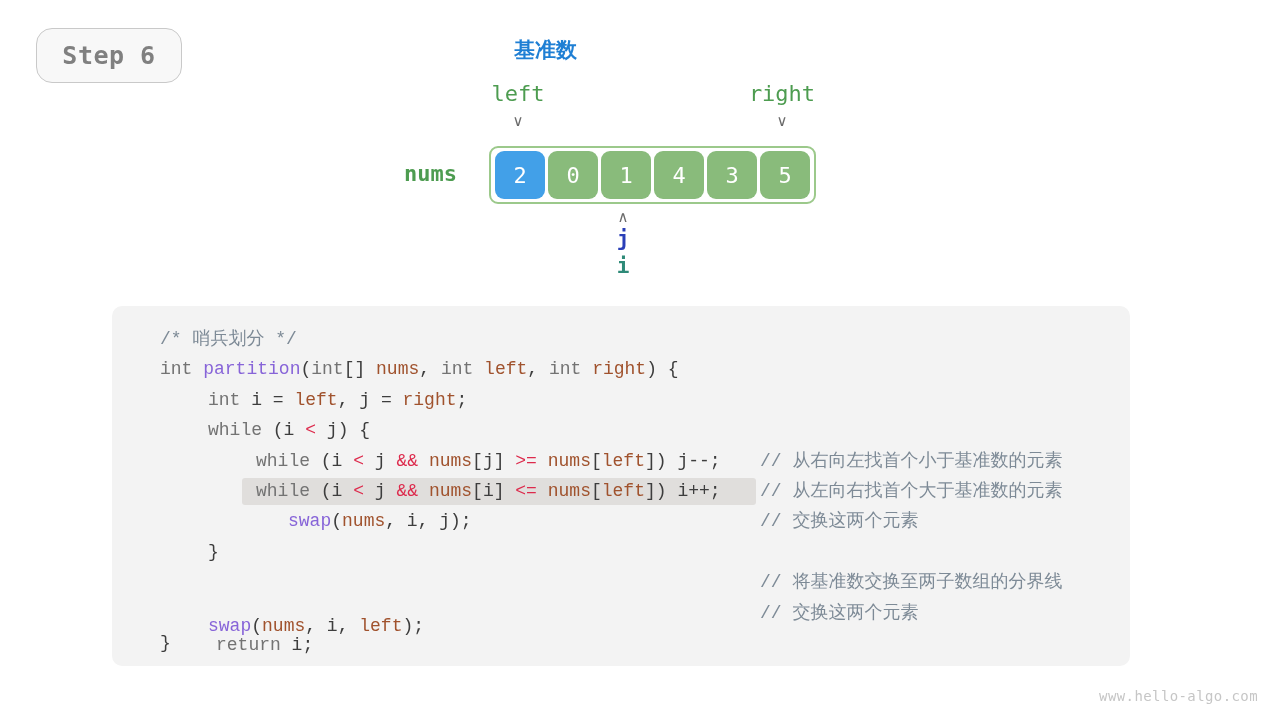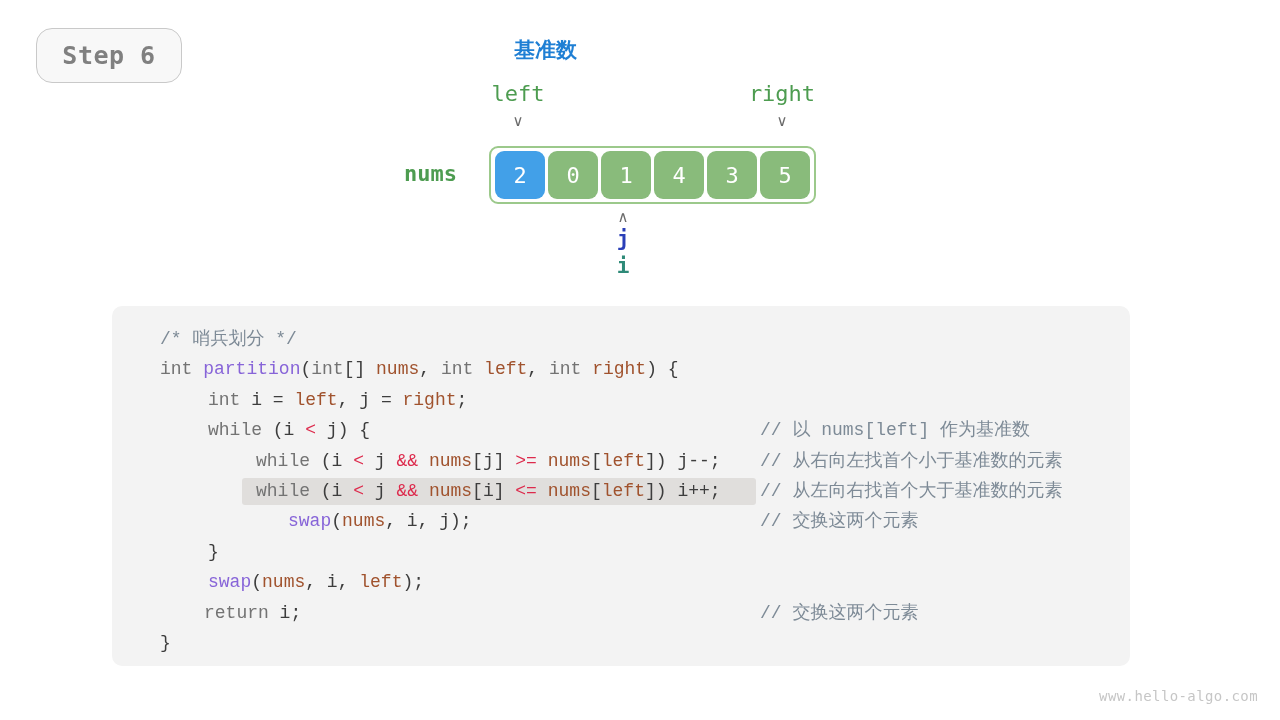--- a/index.html
+++ b/index.html
@@ -271,26 +271,26 @@
         <div class="caret">∧</div>
         <div class="name j">j</div>
         <div class="name i">i</div>
       </div>
     </div>
 
     <div id="code-block">
         <div class="code-line"><span class="src" style="left: 48px;"><span class="tok-cmt">/* 哨兵划分 */</span></span></div>
         <div class="code-line"><span class="src" style="left: 48px;"><span class="tok-kw">int</span><span class="tok-plain"> </span><span class="tok-fn">partition</span><span class="tok-punc">(</span><span class="tok-kw">int</span><span class="tok-punc">[] </span><span class="tok-var">nums</span><span class="tok-punc">, </span><span class="tok-kw">int</span><span class="tok-plain"> </span><span class="tok-var">left</span><span class="tok-punc">, </span><span class="tok-kw">int</span><span class="tok-plain"> </span><span class="tok-var">right</span><span class="tok-punc">) {</span></span></div>
         <div class="code-line"><span class="src" style="left: 96px;"><span class="tok-kw">int</span><span class="tok-plain"> i </span><span class="tok-punc">=</span><span class="tok-plain"> </span><span class="tok-var">left</span><span class="tok-plain">, j </span><span class="tok-punc">=</span><span class="tok-plain"> </span><span class="tok-var">right</span><span class="tok-punc">;</span></span></div>
-        <div class="code-line"><span class="src" style="left: 96px;"><span class="tok-kw">while</span><span class="tok-plain"> (i </span><span class="tok-op">&lt;</span><span class="tok-plain"> j) {</span></span><span class="cmt">// 以 nums[left] 作为基准数</span></div>
+        <div class="code-line"><span class="src" style="left: 96px;"><span class="tok-kw">while</span><span class="tok-plain"> (i </span><span class="tok-op">&lt;</span><span class="tok-plain"> j) {</span></span></div>
         <div class="code-line"><span class="src" style="left: 144px;"><span class="tok-kw">while</span><span class="tok-plain"> (i </span><span class="tok-op">&lt;</span><span class="tok-plain"> j </span><span class="tok-op">&amp;&amp;</span><span class="tok-plain"> </span><span class="tok-var">nums</span><span class="tok-plain">[j] </span><span class="tok-op">&gt;=</span><span class="tok-plain"> </span><span class="tok-var">nums</span><span class="tok-plain">[</span><span class="tok-var">left</span><span class="tok-plain">]) j--;</span></span><span class="cmt">// 从右向左找首个小于基准数的元素</span></div>
         <div class="code-line"><div class="hl"></div><span class="src" style="left: 144px;"><span class="tok-kw">while</span><span class="tok-plain"> (i </span><span class="tok-op">&lt;</span><span class="tok-plain"> j </span><span class="tok-op">&amp;&amp;</span><span class="tok-plain"> </span><span class="tok-var">nums</span><span class="tok-plain">[i] </span><span class="tok-op">&lt;=</span><span class="tok-plain"> </span><span class="tok-var">nums</span><span class="tok-plain">[</span><span class="tok-var">left</span><span class="tok-plain">]) i++;</span></span><span class="cmt">// 从左向右找首个大于基准数的元素</span></div>
         <div class="code-line"><span class="src" style="left: 144px; margin-left: 32px;"><span class="tok-fn">swap</span><span class="tok-punc">(</span><span class="tok-var">nums</span><span class="tok-plain">, i, j);</span></span><span class="cmt">// 交换这两个元素</span></div>
         <div class="code-line"><span class="src" style="left: 96px;"><span class="tok-punc">}</span></span></div>
-        <div class="code-line"><span class="src" style="left: 96px;"><span class="tok-fn">swap</span><span class="tok-punc">(</span><span class="tok-var">nums</span><span class="tok-plain">, i, </span><span class="tok-var">left</span><span class="tok-plain">);</span></span></div>
-        <div class="code-line"><span class="src" style="left: 92px;"><span class="tok-kw">return</span><span class="tok-plain"> i;</span></span><span class="cmt">// 交换这两个元素</span></div>
+        <div class="code-line"><span class="src" style="left: 96px; margin-top: 44px;"><span class="tok-fn">swap</span><span class="tok-punc">(</span><span class="tok-var">nums</span><span class="tok-plain">, i, </span><span class="tok-var">left</span><span class="tok-plain">);</span></span><span class="cmt">// 将基准数交换至两子数组的分界线</span></div>
+        <div class="code-line"><span class="src" style="left: 104px; margin-top: 32px;"><span class="tok-kw">return</span><span class="tok-plain"> i;</span></span><span class="cmt">// 交换这两个元素</span></div>
         <div class="code-line"><span class="src" style="left: 48px;"><span class="tok-punc">}</span></span></div>
       </div>
 
     <div id="watermark">www.hello-algo.com</div>
 
   </div>
 </div>
 
 </body></html>

